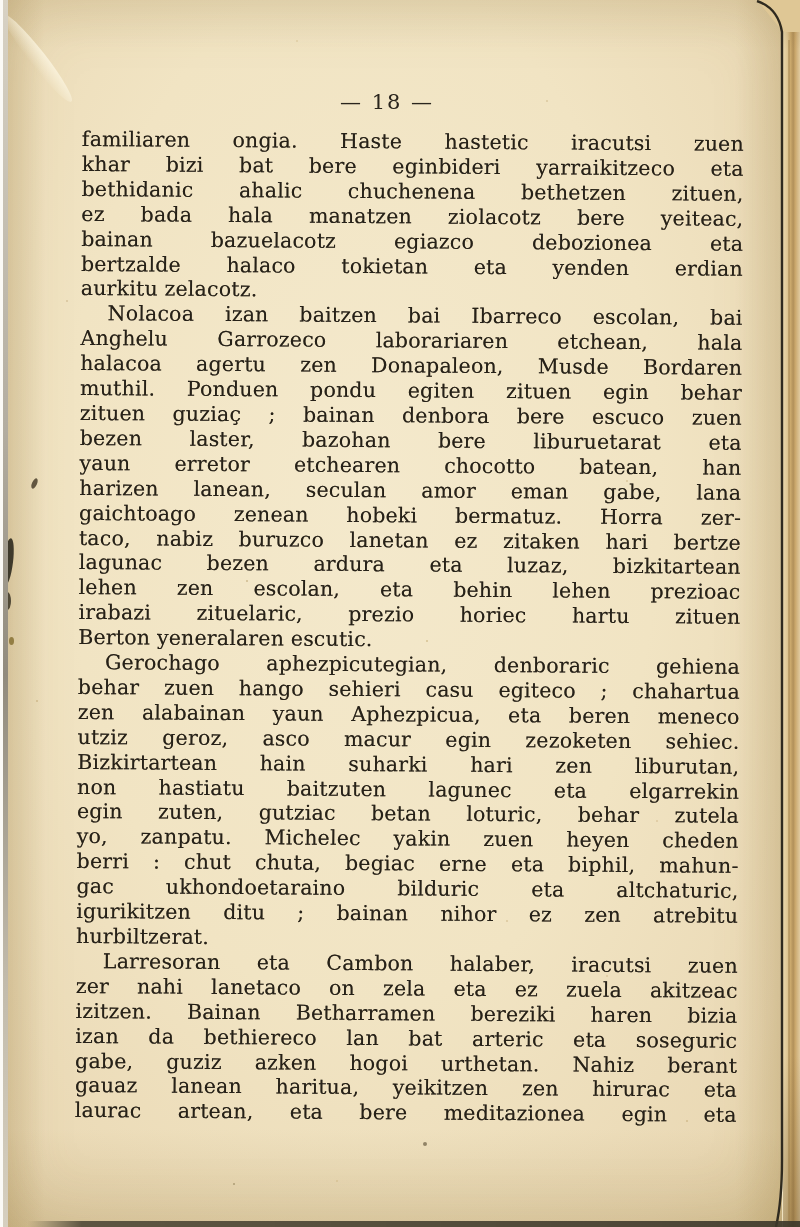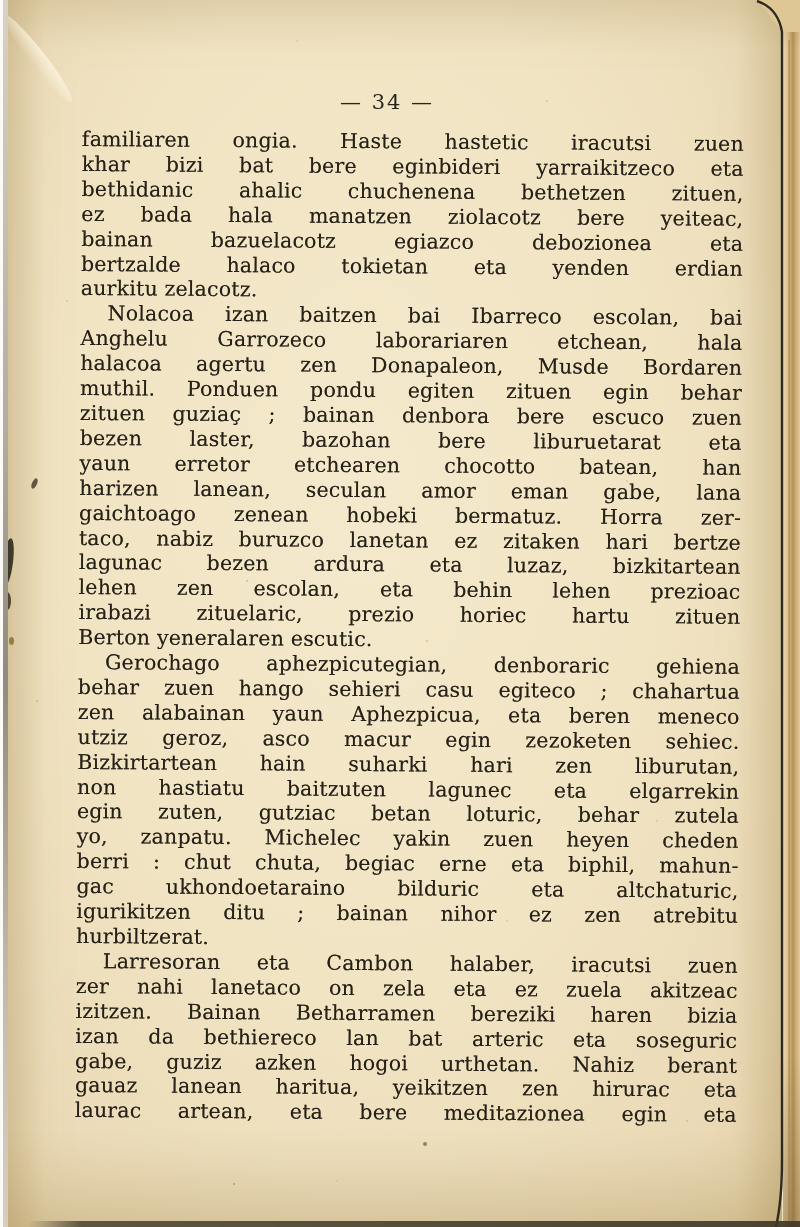--- a/index.html
+++ b/index.html
@@ -121,21 +121,21 @@
 <body>
 
 <div class="scan">
 
   <div class="edge-left-white"></div>
   <div class="edge-left-gray"></div>
 
   <div class="page">
     <div class="crease-tl"></div>
 
-    <div class="header">— 34 —</div>
+    <div class="header">— 18 —</div>
 
     <div class="text-block">
         <div class="para">
           <div class="line">familiaren ongia. Haste hastetic iracutsi zuen</div>
           <div class="line">khar bizi bat bere eginbideri yarraikitzeco eta</div>
           <div class="line">bethidanic ahalic chuchenena bethetzen zituen,</div>
           <div class="line">ez bada hala manatzen ziolacotz bere yeiteac,</div>
           <div class="line">bainan bazuelacotz egiazco debozionea eta</div>
           <div class="line">bertzalde halaco tokietan eta yenden erdian</div>
           <div class="line last">aurkitu zelacotz.</div>

